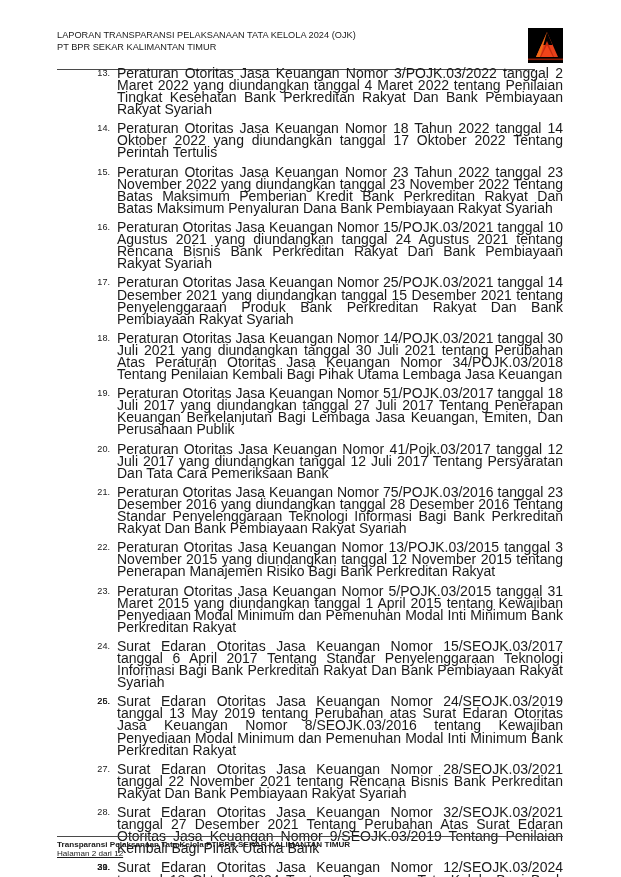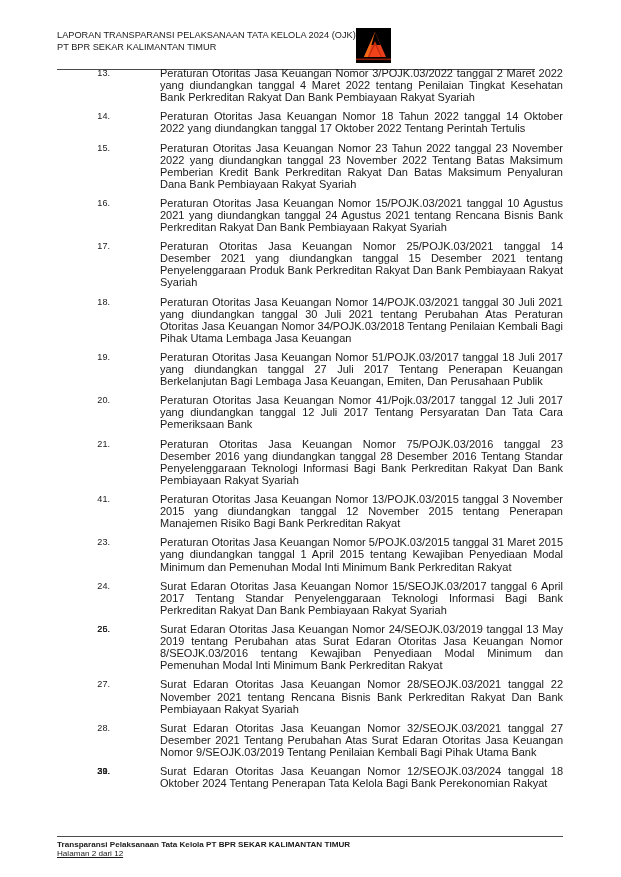--- a/index.html
+++ b/index.html
@@ -27,20 +27,21 @@
   
   .header {
     position: absolute;
     left: 57px;
     top: 28px;
     width: 506px;
   }
   .header-inner {
     display: flex;
     align-items: flex-start;
+    justify-content: space-between;
   }
   .header-titles {
     padding-top: 1px;
   }
   .header-line {
     font-size: 9.2px;
     line-height: 12.2px;
     letter-spacing: 0.02px;
     color: #1a1a1a;
     white-space: nowrap;
@@ -86,27 +87,26 @@
     left: 33px;
     top: 0;
     width: 20px;
     text-align: right;
     font-size: 9.1px;
     line-height: 12.05px;
     color: #1a1a1a;
   }
   .li-text {
     display: block;
-    font-size: 11px;
+    font-size: 14px;
     line-height: 12.05px;
     text-align: justify;
     text-justify: inter-word;
     color: #1a1a1a;
     hyphens: none;
-    margin-left: 43px;
   }
 
   
   .footer-rule {
     position: absolute;
     left: 57px;
     top: 836px;
     width: 506px;
     height: 0;
     border-top: 1.1px solid #4a4a4a;
@@ -193,21 +193,21 @@
       </li>
       <li>
         <span class="li-num">20.</span>
         <span class="li-text">Peraturan Otoritas Jasa Keuangan Nomor 41/Pojk.03/2017 tanggal 12 Juli 2017 yang diundangkan tanggal 12 Juli 2017 Tentang Persyaratan Dan Tata Cara Pemeriksaan Bank</span>
       </li>
       <li>
         <span class="li-num">21.</span>
         <span class="li-text">Peraturan Otoritas Jasa Keuangan Nomor 75/POJK.03/2016 tanggal 23 Desember 2016 yang diundangkan tanggal 28 Desember 2016 Tentang Standar Penyelenggaraan Teknologi Informasi Bagi Bank Perkreditan Rakyat Dan Bank Pembiayaan Rakyat Syariah</span>
       </li>
       <li>
-        <span class="li-num">41.</span>
+        <span class="li-num">22.</span>
         <span class="li-text">Peraturan Otoritas Jasa Keuangan Nomor 13/POJK.03/2015 tanggal 3 November 2015 yang diundangkan tanggal 12 November 2015 tentang Penerapan Manajemen Risiko Bagi Bank Perkreditan Rakyat</span>
       </li>
       <li>
         <span class="li-num">23.</span>
         <span class="li-text">Peraturan Otoritas Jasa Keuangan Nomor 5/POJK.03/2015 tanggal 31 Maret 2015 yang diundangkan tanggal 1 April 2015 tentang Kewajiban Penyediaan Modal Minimum dan Pemenuhan Modal Inti Minimum Bank Perkreditan Rakyat</span>
       </li>
       <li>
         <span class="li-num">24.</span>
         <span class="li-text">Surat Edaran Otoritas Jasa Keuangan Nomor 15/SEOJK.03/2017 tanggal 6 April 2017 Tentang Standar Penyelenggaraan Teknologi Informasi Bagi Bank Perkreditan Rakyat Dan Bank Pembiayaan Rakyat Syariah</span>
       </li>

